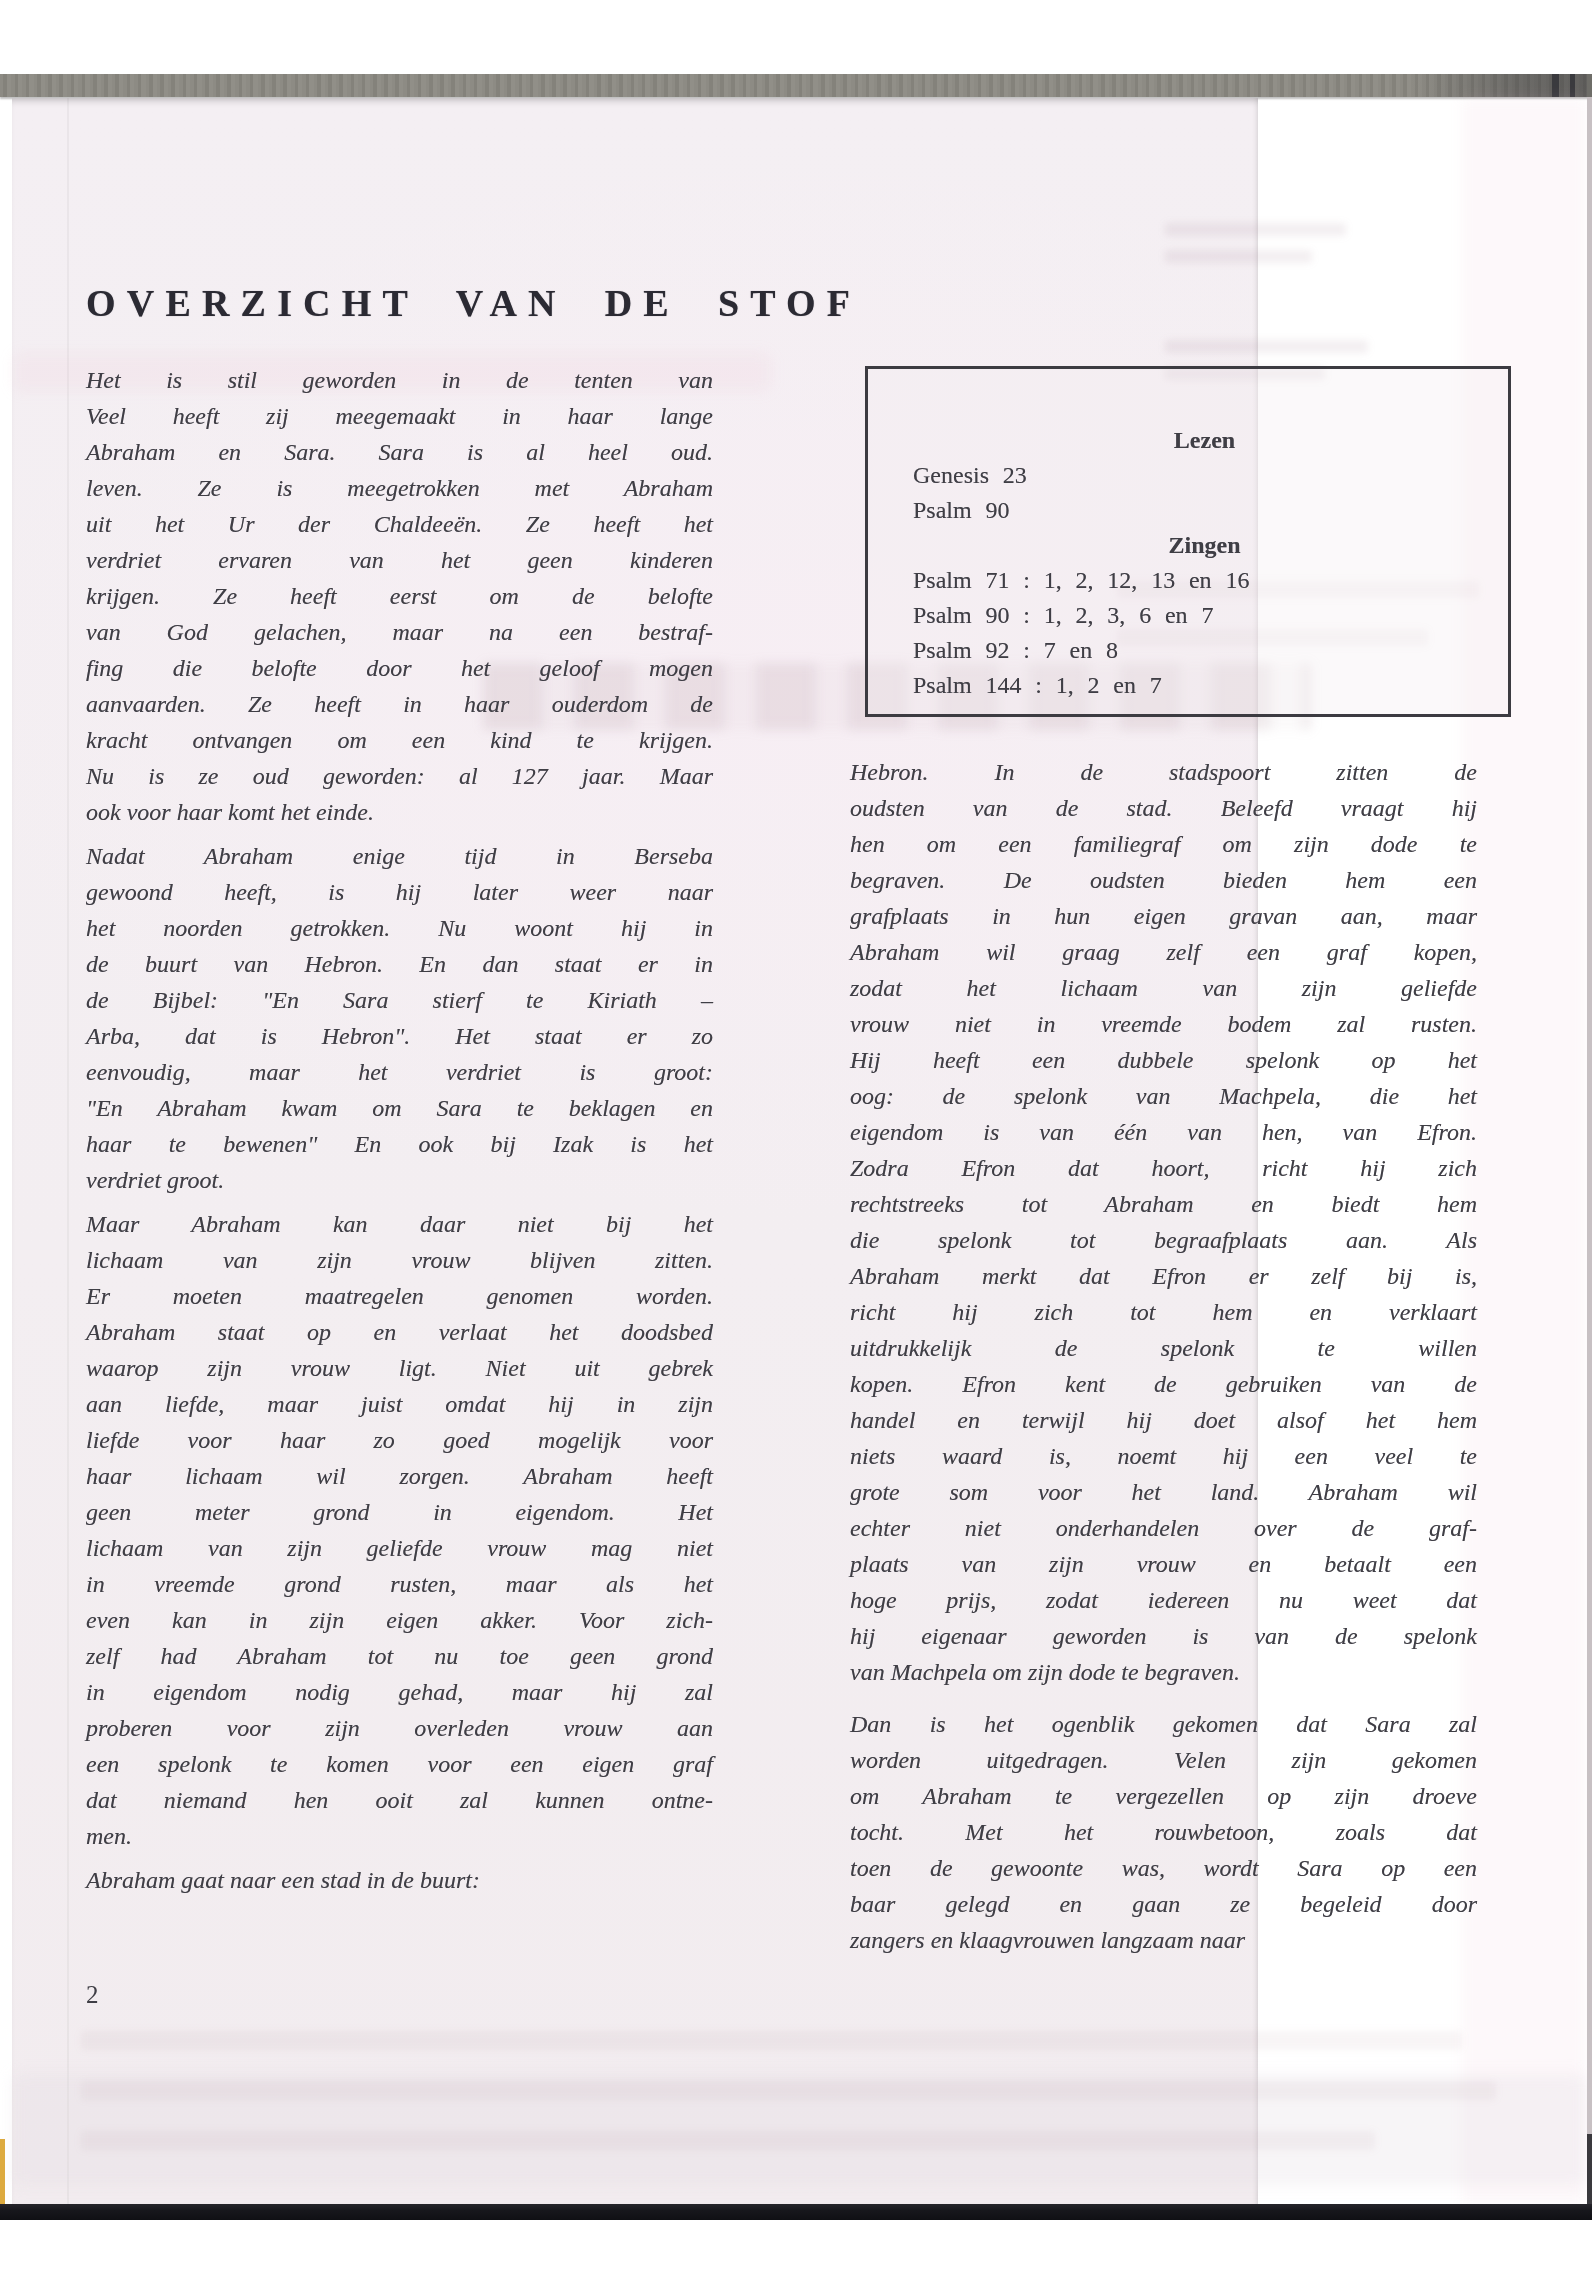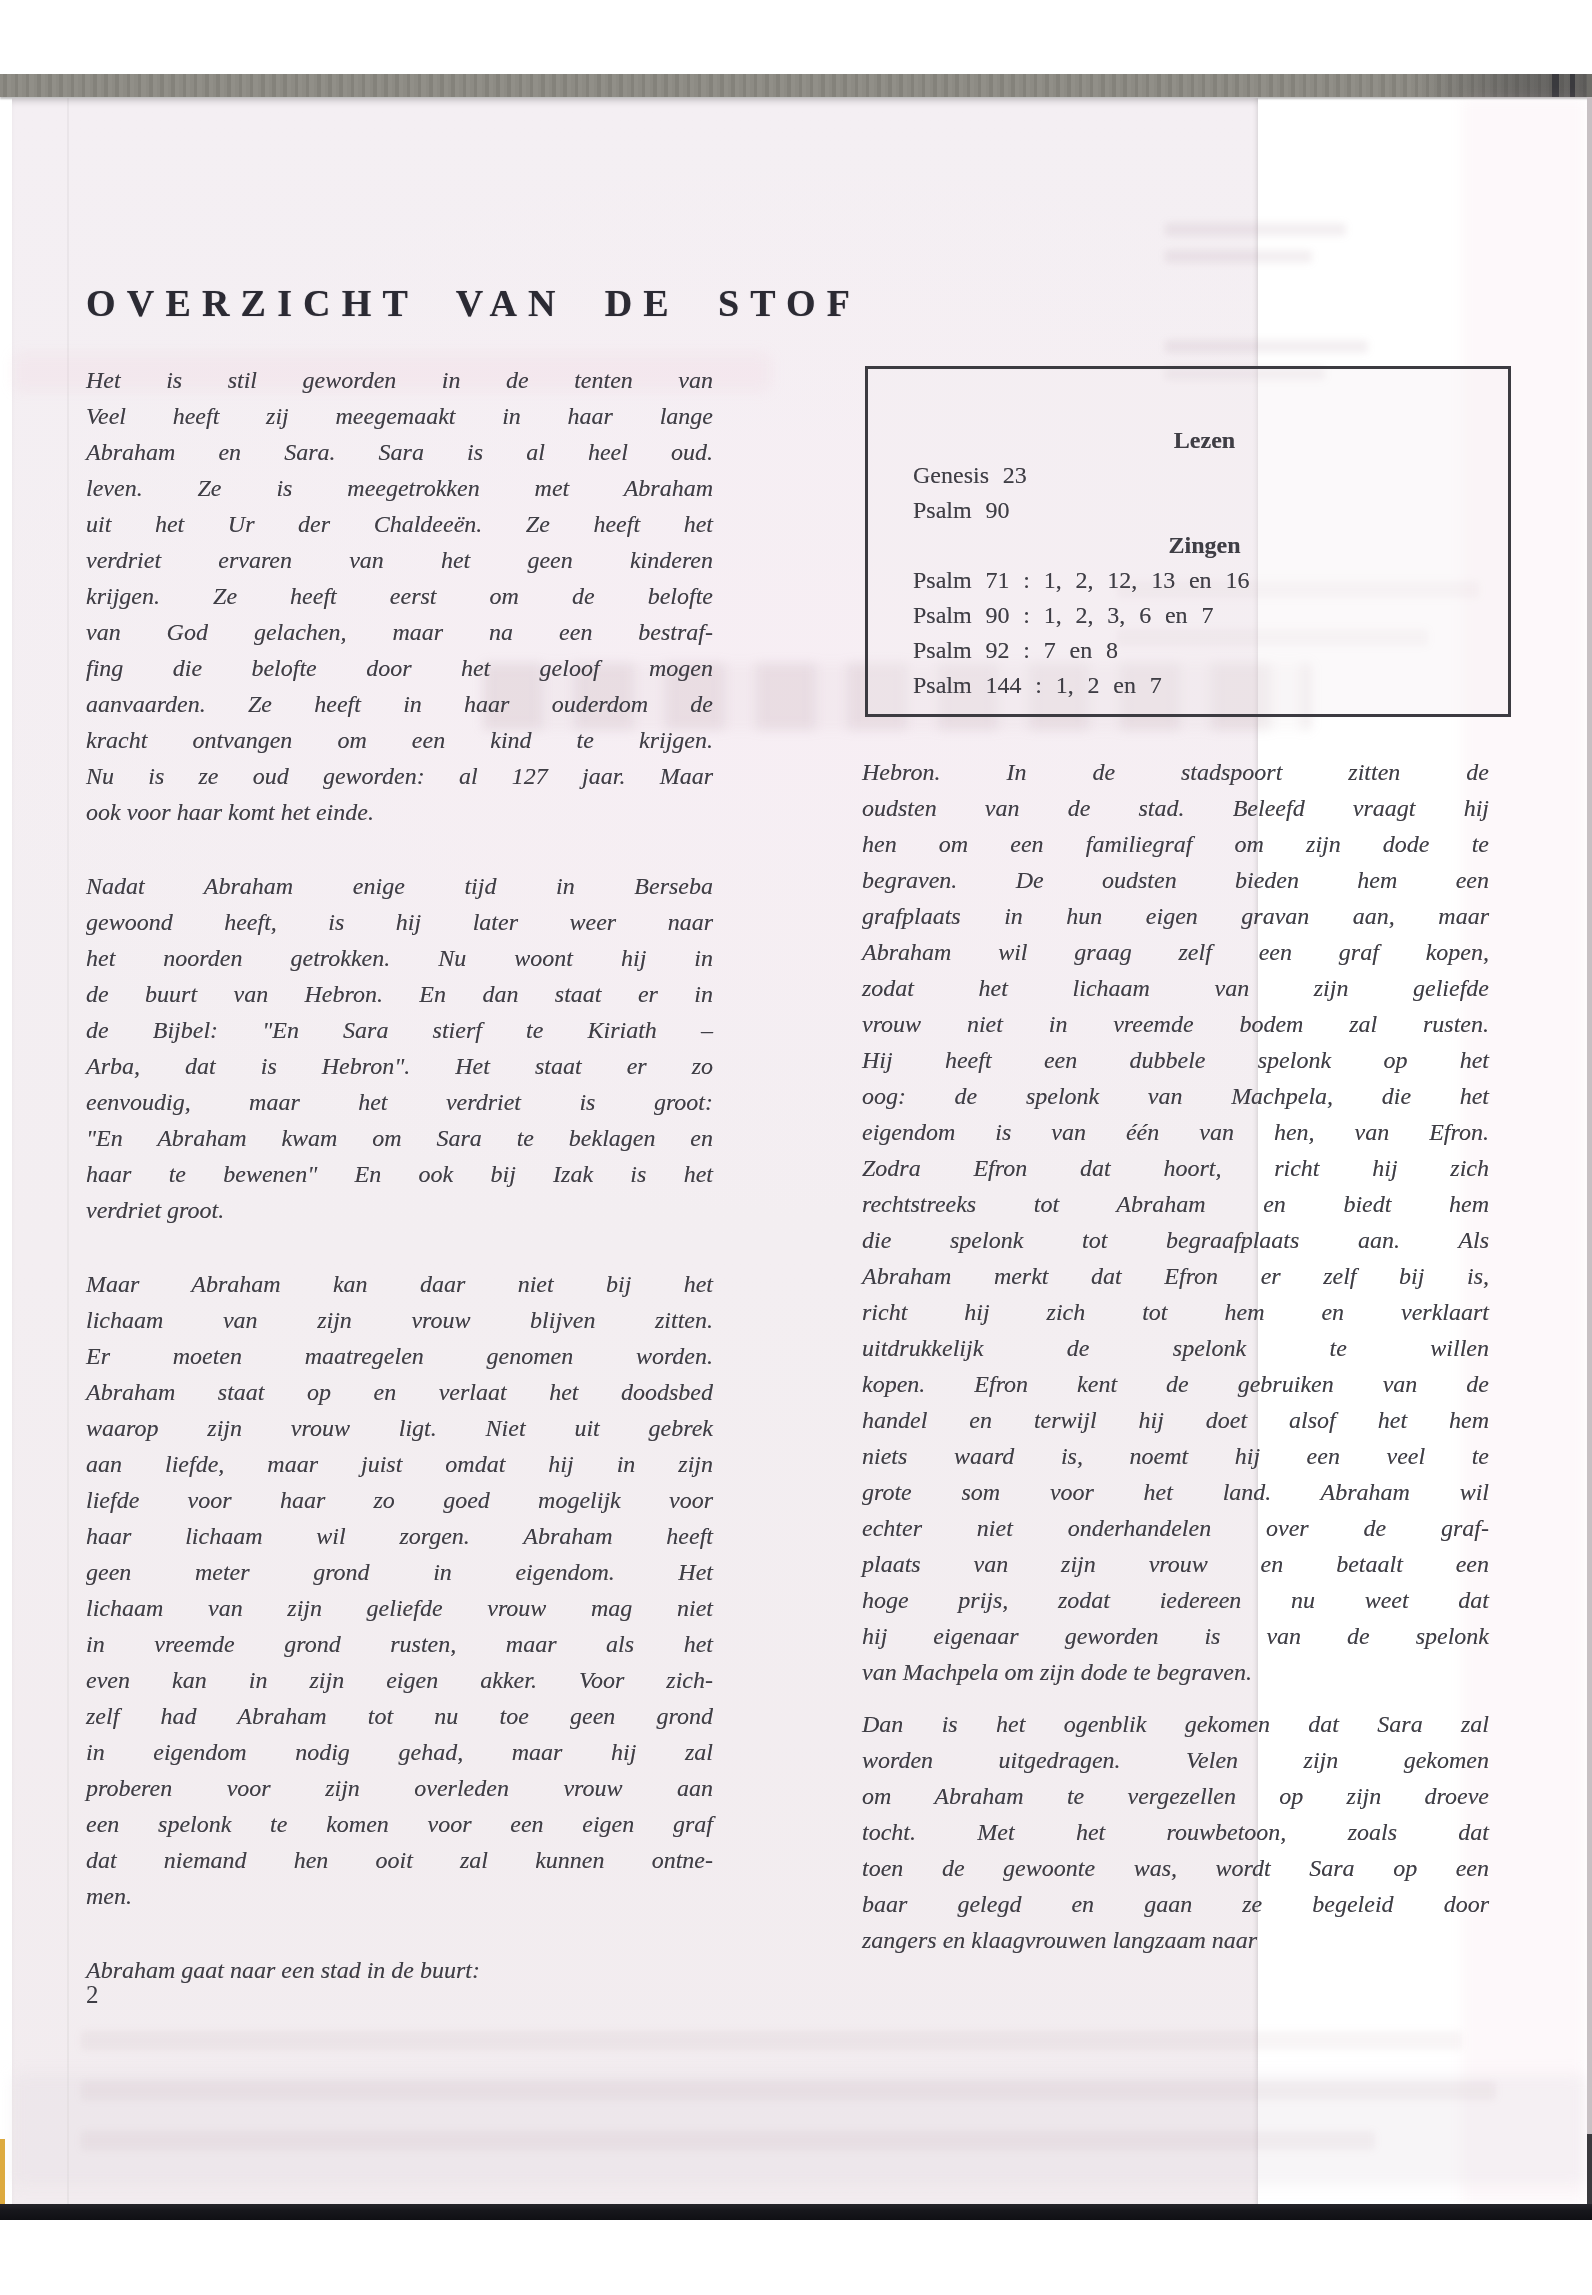--- a/index.html
+++ b/index.html
@@ -50,22 +50,22 @@
     letter-spacing:11.2px;word-spacing:17.3px;white-space:nowrap;
     text-shadow:0 0 0.9px rgba(40,40,50,.5);
   }
   .col{
     position:absolute;width:627px;
     font-size:24px;line-height:36px;color:var(--ink,#3f3e45);
     text-shadow:0 0 0.5px rgba(60,60,70,.45);
     font-style:italic;
   }
   .col.left{left:74px;top:264px;}
-  .col.right{left:838px;top:656px;margin-left:12px;}
-  .para + .para{margin-top:38px;}
+  .col.right{left:838px;top:656px;}
+  .para + .para{margin-top:8px;}
   .col.right .para + .para{margin-top:15.5px;}
   .line{text-align:justify;text-align-last:justify;white-space:normal;}
   .line.last{text-align-last:left;}
   .box{
     position:absolute;left:853px;top:268px;width:646px;height:351px;
     border:3.5px solid #3c3b41;box-sizing:border-box;
     padding:54px 12px 0 45px;
     font-size:24px;line-height:35px;color:var(--ink,#3f3e45);
     text-shadow:0 0 0.5px rgba(60,60,70,.45);
     background:rgba(244,238,242,.35);

